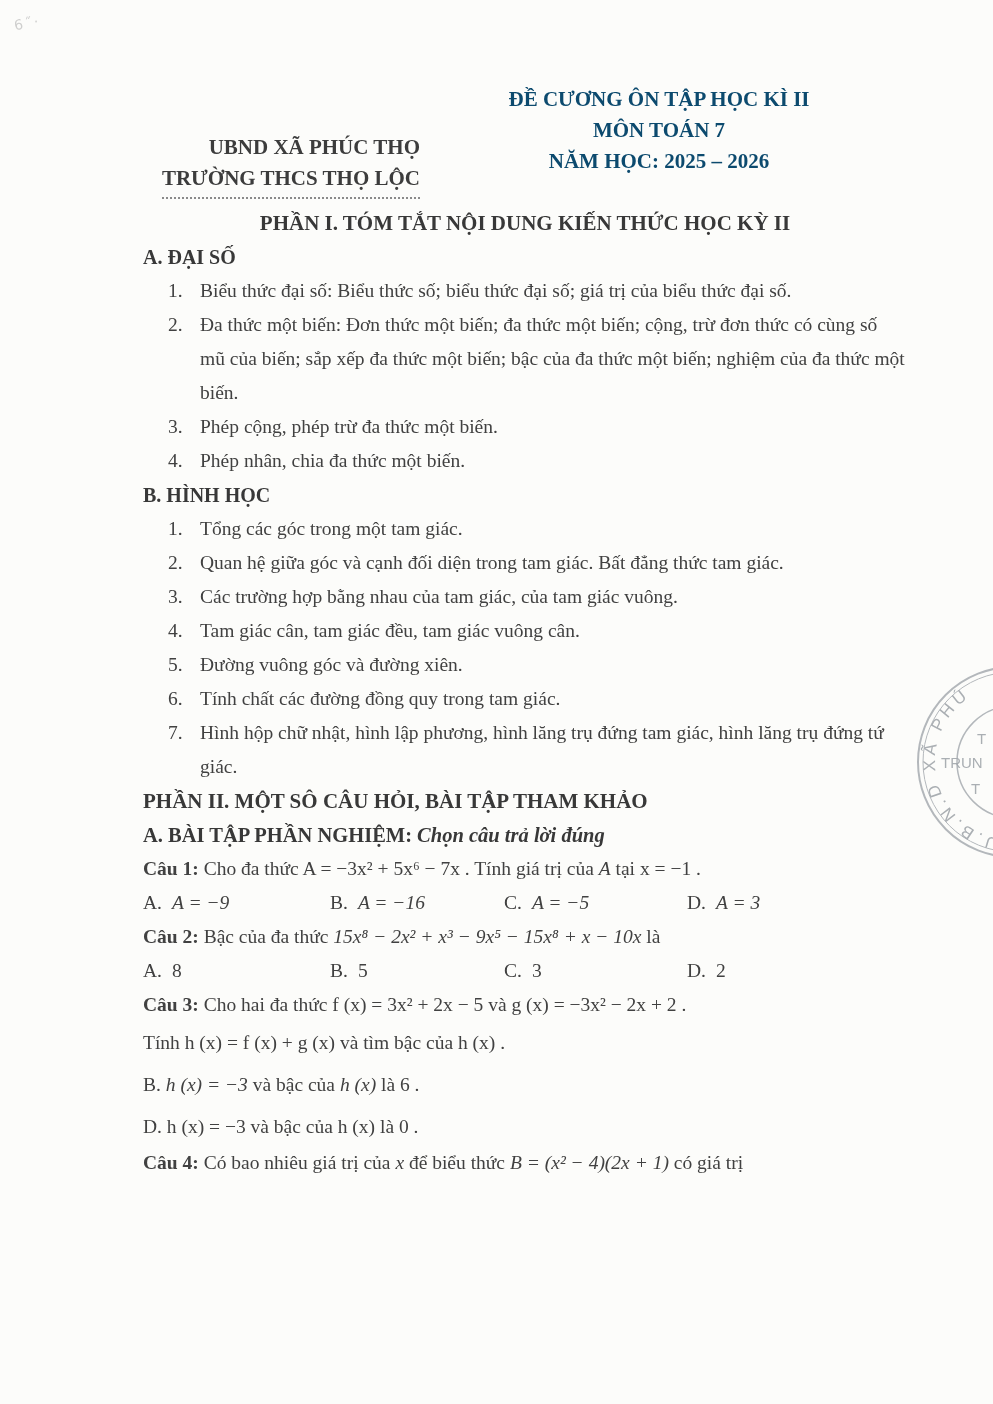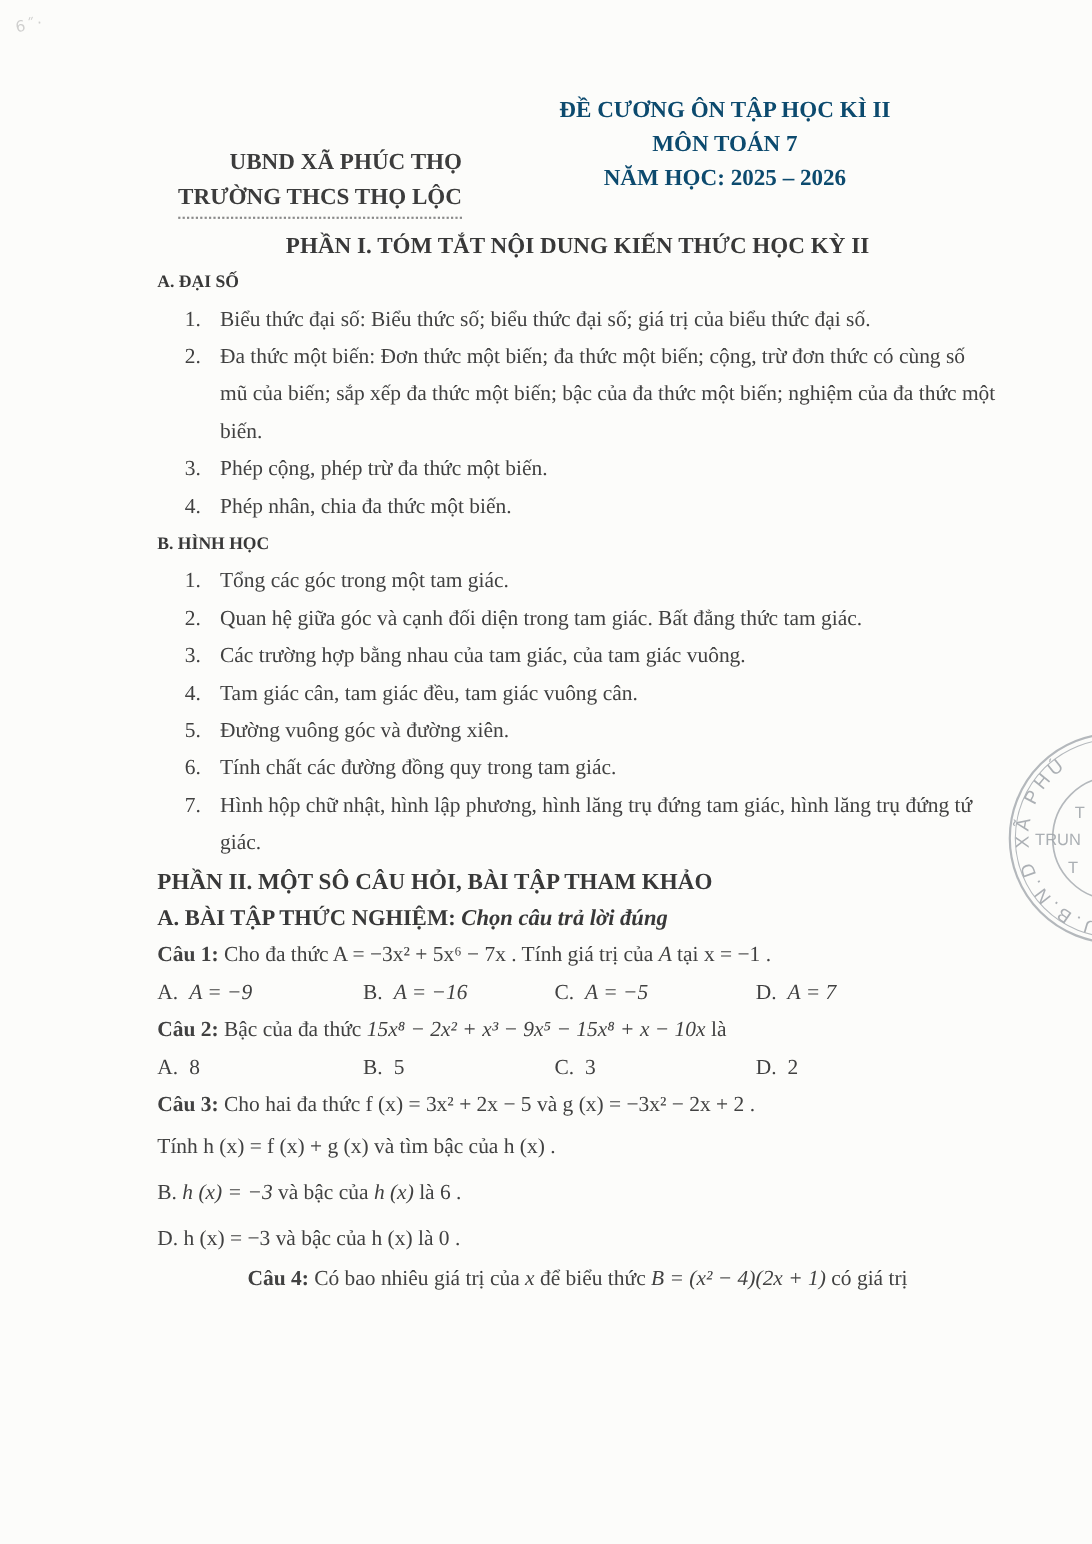--- a/index.html
+++ b/index.html
@@ -25,36 +25,36 @@
   }
   .h-left .school { display:inline-block; border-bottom:2px dotted #8a8a8a; padding-bottom:3px; }
   .h-right {
     position:absolute; left:486px; top:84px; width:346px;
     text-align:center; font-weight:bold; font-size:21px; line-height:31px; color:#0c4a6e;
   }
   
   .content { padding:0 86px 0 143px; }
   .part-title { font-weight:bold; font-size:21px; color:#383838; }
   .p1-title { text-align:center; margin-top:20px; }
-  .sec-head { font-weight:bold; font-size:16px; color:#383838; }
+  .sec-head { font-weight:bold; font-size:20px; color:#383838; }
   .li { display:flex; padding-left:25px; }
   .li .num { flex:none; width:32px; }
   .li .txt { flex:1; }
   .p2-title { margin-top:0; }
   .sub-head { font-weight:bold; font-size:20.5px; color:#383838; }
   .sub-head .subtitle { font-style:italic; }
   .q { }
   .lbl { font-weight:bold; }
   .math {  }
   .math-it { font-style:italic; }
   .opt-grid { display:grid; grid-template-columns:187px 174px 183px 1fr; }
   .opt-grid .opt .letter { margin-right:10px; }
   .ansline { margin-top:8px; }
   .tinh-line { margin-top:4px; }
-  .q4 { margin-top:2px;text-align:center; }
+  .q4 { margin-top:2px; }
   
   .stamp { position:absolute; left:903px; top:652px; }
   .stamp text { font-family:"Liberation Sans","DejaVu Sans",sans-serif; }
 </style>
 </head>
 <body>
 
 <div class="page">
 
   <div class="scan-artifact">6˝·</div>
@@ -120,29 +120,29 @@
       <span class="num">6.</span>
       <span class="txt">Tính chất các đường đồng quy trong tam giác.</span>
     </div>
     <div class="li">
       <span class="num">7.</span>
       <span class="txt">Hình hộp chữ nhật, hình lập phương, hình lăng trụ đứng tam giác, hình lăng trụ đứng tứ giác.</span>
     </div>
 
     <div class="part-title p2-title">PHẦN II. MỘT SÔ CÂU HỎI, BÀI TẬP THAM KHẢO</div>
 
-    <div class="sub-head"><span>A. BÀI TẬP THỨC NGHIỆM:</span> <span class="subtitle">Chọn câu trả lời đúng</span></div>
+    <div class="sub-head"><span>A. BÀI TẬP PHẦN NGHIỆM:</span> <span class="subtitle">Chọn câu trả lời đúng</span></div>
 
     <p class="q"><span class="lbl">Câu 1:</span><span> Cho đa thức </span><span class="math">A = −3x² + 5x⁶ − 7x</span><span> . Tính giá trị của </span><span class="math math-it">A</span><span> tại </span><span class="math">x = −1</span><span> .</span></p>
 
     <div class="opt-grid">
       <span class="opt"><span class="letter">A.</span><span class="math math-it">A = −9</span></span>
       <span class="opt"><span class="letter">B.</span><span class="math math-it">A = −16</span></span>
       <span class="opt"><span class="letter">C.</span><span class="math math-it">A = −5</span></span>
-      <span class="opt"><span class="letter">D.</span><span class="math math-it">A = 7</span></span>
+      <span class="opt"><span class="letter">D.</span><span class="math math-it">A = 3</span></span>
     </div>
 
     <p class="q"><span class="lbl">Câu 2:</span><span> Bậc của đa thức </span><span class="math math-it">15x⁸ − 2x² + x³ − 9x⁵ − 15x⁸ + x − 10x</span><span> là</span></p>
 
     <div class="opt-grid">
       <span class="opt"><span class="letter">A.</span><span>8</span></span>
       <span class="opt"><span class="letter">B.</span><span>5</span></span>
       <span class="opt"><span class="letter">C.</span><span>3</span></span>
       <span class="opt"><span class="letter">D.</span><span>2</span></span>
     </div>

